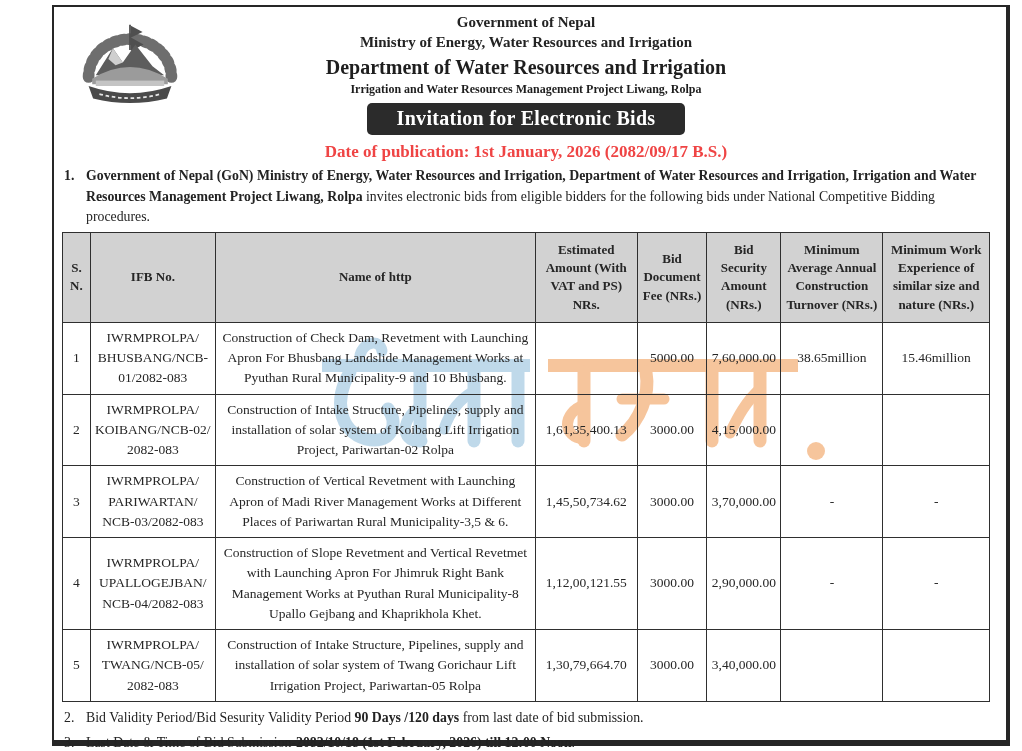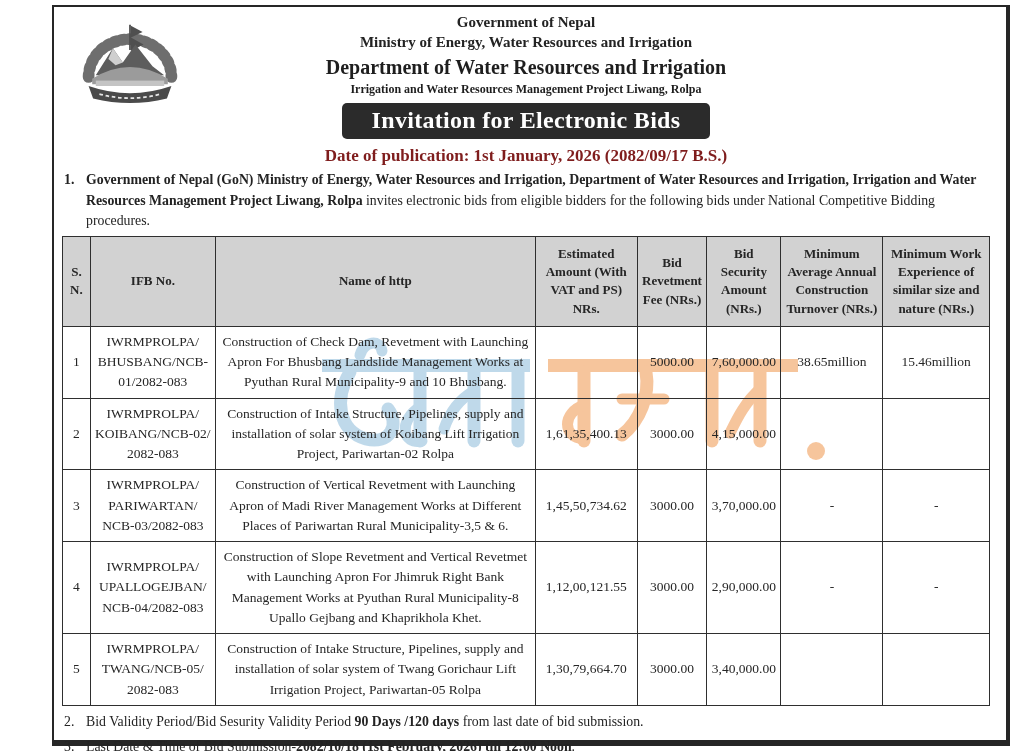--- a/index.html
+++ b/index.html
@@ -24,25 +24,25 @@
   .content{position:relative;z-index:2;}
   
   .emblem{position:absolute;left:14px;top:6px;width:108px;height:96px;z-index:3;}
   .hdr{text-align:center;}
   .hdr-line1,.hdr-line2{font-weight:bold;font-size:15px;margin:3px 0;color:#232323;}
   .hdr-line3{font-weight:bold;font-size:20px;margin:5px 0 2px 0;color:#1e1e1e;text-align:center;}
   .hdr-line4{font-weight:bold;font-size:12px;margin:3px 0 6px 0;color:#1e1e1e;}
   .banner{
     display:inline-block;
     background:var(--banner-bg,#2b2b2b);
-    color:#fff;font-weight:bold;font-size:24px;
+    color:#fff;font-weight:bold;font-size:20px;
     padding:4px 30px 5px 30px;border-radius:5px;
     letter-spacing:.3px;
   }
-  .pub-date{font-weight:bold;font-size:17px;margin:7px 0 4px 0;color:#7f1d1d;}
+  .pub-date{font-weight:bold;font-size:17px;margin:7px 0 4px 0;color:#ef4444;}
   
   .numbered{display:flex;font-size:13.8px;line-height:1.5;margin:2px 0 4px 2px;color:#232323;}
   .numbered .num{width:22px;flex:0 0 22px;font-weight:bold;}
   .numbered.note .num{font-weight:normal;}
   .numbered .body{flex:1;}
   .numbered b{font-weight:bold;}
   
   table.bids{
     width:100%;
     border-collapse:collapse;
@@ -148,21 +148,21 @@
             <col style="width:8%">
             <col style="width:11%">
             <col style="width:11.5%">
         </colgroup>
         <thead>
             <tr id="bids-head">
               <th>S. N.</th>
               <th>IFB No.</th>
               <th>Name of http</th>
               <th>Estimated Amount (With VAT and PS) NRs.</th>
-              <th>Bid Revetment Fee (NRs.)</th>
+              <th>Bid Document Fee (NRs.)</th>
               <th>Bid Security Amount (NRs.)</th>
               <th>Minimum Average Annual Construction Turnover (NRs.)</th>
               <th>Minimum Work Experience of similar size and nature (NRs.)</th>
             </tr>
           </thead>
         <tbody id="bids-body">
             <tr>
               <td class="col-sn">1</td>
               <td class="col-ifb">IWRMPROLPA/​BHUSBANG/​NCB-01/​2082-083</td>
               <td class="col-work">Construction of Check Dam, Revetment with Launching Apron For Bhusbang Landslide Management Works at Pyuthan Rural Municipality-9 and 10 Bhusbang.</td>

